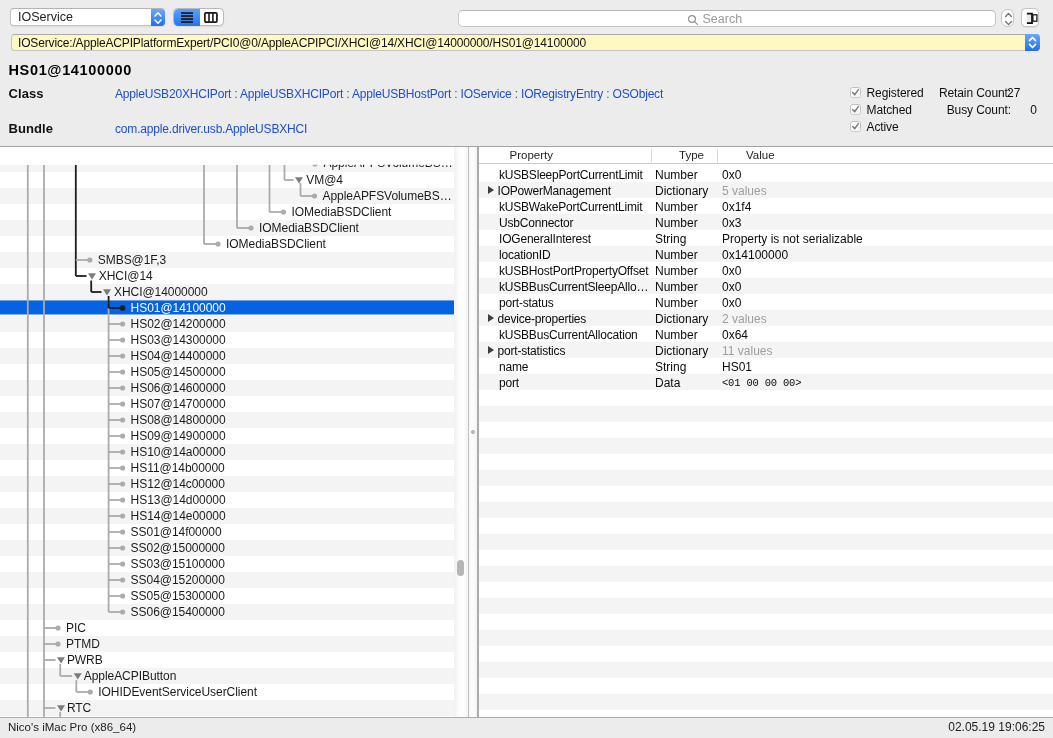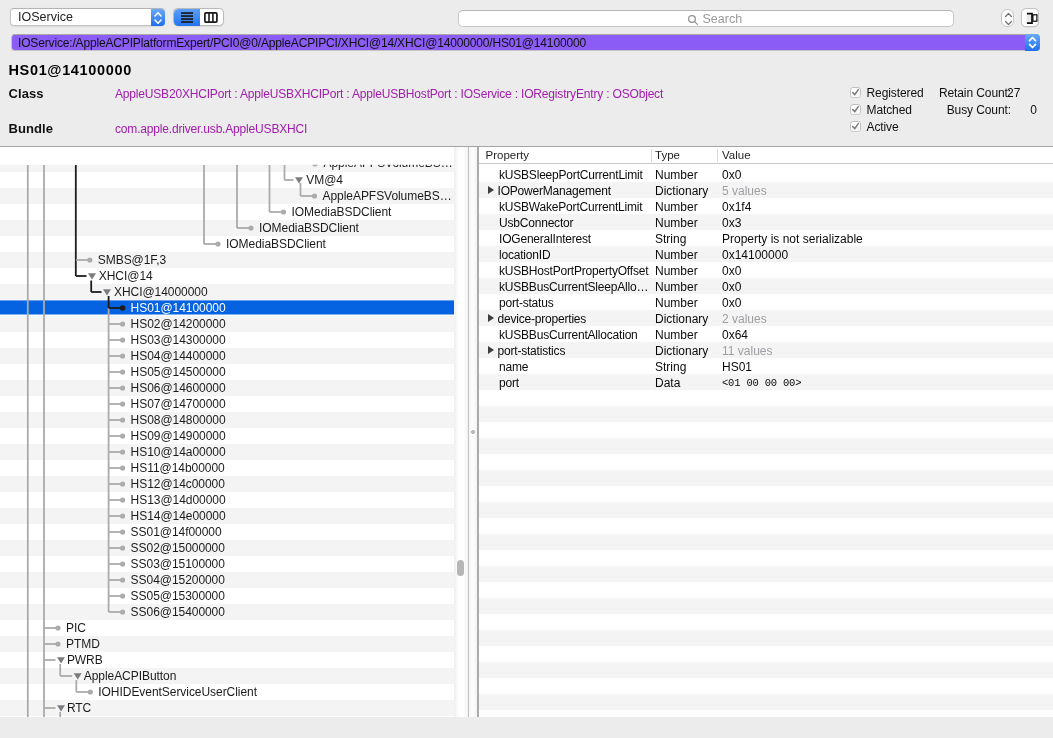--- a/index.html
+++ b/index.html
@@ -5,39 +5,39 @@
 html,body{width:1053px;height:738px;overflow:hidden;}
 body{font-family:"Liberation Sans",sans-serif;background:#ececec;position:relative;}
 .abs{position:absolute;}
 .win{position:absolute;left:0;top:0;width:1053px;height:738px;background:#ececec;}
 
 .popup{position:absolute;left:10px;top:8px;width:155px;height:17.5px;background:#fff;border:1px solid #c4c4c4;border-top-color:#b4b4b4;border-radius:4px;box-shadow:0 .5px 1px rgba(0,0,0,.08);}
 .popup .lbl{position:absolute;left:7px;top:1px;font-size:12.5px;color:#222;}
 .bluecap{position:absolute;right:-0.5px;top:-0.5px;width:14px;height:17.5px;border-radius:0 4px 4px 0;background:linear-gradient(#6aa9fa,#1f70ee);}
 .seg{position:absolute;left:173px;top:8px;width:50.5px;height:17.5px;border:1px solid #b9b9b9;border-radius:4.5px;background:#fff;box-shadow:0 .5px 1px rgba(0,0,0,.08);}
 .seg .s1{position:absolute;left:-0.5px;top:-0.5px;width:26px;height:17.5px;border-radius:4.5px 0 0 4.5px;background:linear-gradient(#5ba0f9,#2374ef);}
-.searchf{position:absolute;left:457.5px;top:9.5px;width:496px;height:17px;background:#fff;border:1px solid #c6c6c6;border-top-color:#b6b6b6;border-radius:5px;}
+.searchf{position:absolute;left:457.5px;top:9.5px;width:538px;height:17px;background:#fff;border:1px solid #c6c6c6;border-top-color:#b6b6b6;border-radius:5px;}
 .stepper{position:absolute;left:1000.5px;top:9px;width:13px;height:18px;background:#fff;border:1px solid #c6c6c6;border-radius:6px;}
 .tbtn{position:absolute;left:1020.5px;top:7.5px;width:18.5px;height:19px;background:#fff;border:1px solid #c2c2c2;border-radius:5px;box-shadow:0 .5px 1px rgba(0,0,0,.06);}
-.pathbar{position:absolute;left:11px;top:33.5px;width:1029px;height:17px;background:#8b5cf6;border:1px solid #c4c4c4;border-top-color:#a9a9a9;border-radius:4px;}
+.pathbar{position:absolute;left:11px;top:33.5px;width:1029px;height:17px;background:#fef9c3;border:1px solid #c4c4c4;border-top-color:#a9a9a9;border-radius:4px;}
 .pathbar .txt{position:absolute;left:6px;top:1.5px;font-size:12px;letter-spacing:-0.16px;color:#111;white-space:pre;}
 
 .title{position:absolute;left:8.5px;top:62px;font-size:14.5px;font-weight:bold;letter-spacing:0.65px;color:#000;}
 .flbl{position:absolute;left:8.5px;font-size:13px;font-weight:bold;letter-spacing:0.1px;color:#111;}
-.fval{position:absolute;left:115px;font-size:12px;letter-spacing:-0.18px;color:#a21caf;white-space:pre;}
+.fval{position:absolute;left:115px;font-size:12px;letter-spacing:-0.18px;color:#1d4ed8;white-space:pre;}
 
 .mainbrd{position:absolute;left:0;top:146px;width:1053px;height:1px;background:#a3a3a3;}
 .treepane{position:absolute;left:0;top:147px;width:453.5px;height:570px;background:#fff;overflow:hidden;}
 .vsb{position:absolute;left:453.5px;top:147px;width:14.5px;height:570px;background:linear-gradient(90deg,#efefef,#fcfcfc 30%,#fff 65%,#f3f3f3);}
 .vsb .thumb{position:absolute;left:3px;top:413px;width:7.5px;height:16px;border-radius:4px;background:#b6b6b6;}
 .split{position:absolute;left:468px;top:147px;width:10.5px;height:570px;background:linear-gradient(90deg,#c0c0c0 0,#c0c0c0 1px,#f7f7f7 1px,#fdfdfd 5px,#f2f2f2 9.5px,#ababab 9.5px);}
 .split .dimple{position:absolute;left:2.6px;top:282.5px;width:4.6px;height:4.6px;border-radius:50%;background:#c6c6c6;border:0.8px solid #adadad;}
 .proppane{position:absolute;left:478.5px;top:147px;width:574.5px;height:570px;background:#fff;overflow:hidden;}
 .phead{position:absolute;left:0;top:0;width:574.5px;height:16.5px;background:#fff;border-bottom:1px solid #c8c8c8;}
-.phead .ht{position:absolute;top:1.5px;font-size:11.5px;color:#1e1e1e;}
+.phead .ht{position:absolute;top:1.5px;font-size:11.5px;color:#1e1e1e;margin-left:24px;}
 .phead .hd{position:absolute;top:1.5px;width:1px;height:13px;background:#d9d9d9;}
 .prow{position:absolute;left:0;width:574.5px;height:16px;}
 .prow.g{background:#f4f4f5;text-align:right;}
 .pc{position:absolute;top:1.5px;font-size:12px;color:#0b0b0b;white-space:pre;}
 .pc.nm{left:20.5px;letter-spacing:-0.2px;}
 .pc.nm2{left:19px;letter-spacing:-0.2px;}
 .pc.ty{left:176.5px;}
 .pc.va{left:243.5px;}
 .pc.gray{color:#9e9ea2;}
 .pc.mono{font-family:"Liberation Mono",monospace;font-size:10.5px;top:3px;letter-spacing:-0.2px;}
@@ -374,12 +374,16 @@
       <div class="prow g" style="top:547px"></div>
     <div class="phead">
       <span class="ht" style="left:7px">Property</span>
       <span class="ht" style="left:176.5px">Type</span>
       <span class="ht" style="left:243.5px">Value</span>
       <span class="hd" style="left:172.5px"></span>
       <span class="hd" style="left:238.5px"></span>
     </div>
   </div>
 
+  <div class="status">
+      <span class="l">Nico's iMac Pro (x86_64)</span>
+      <span class="r">02.05.19 19:06:25</span>
+    </div>
 </div>
 </body></html>

